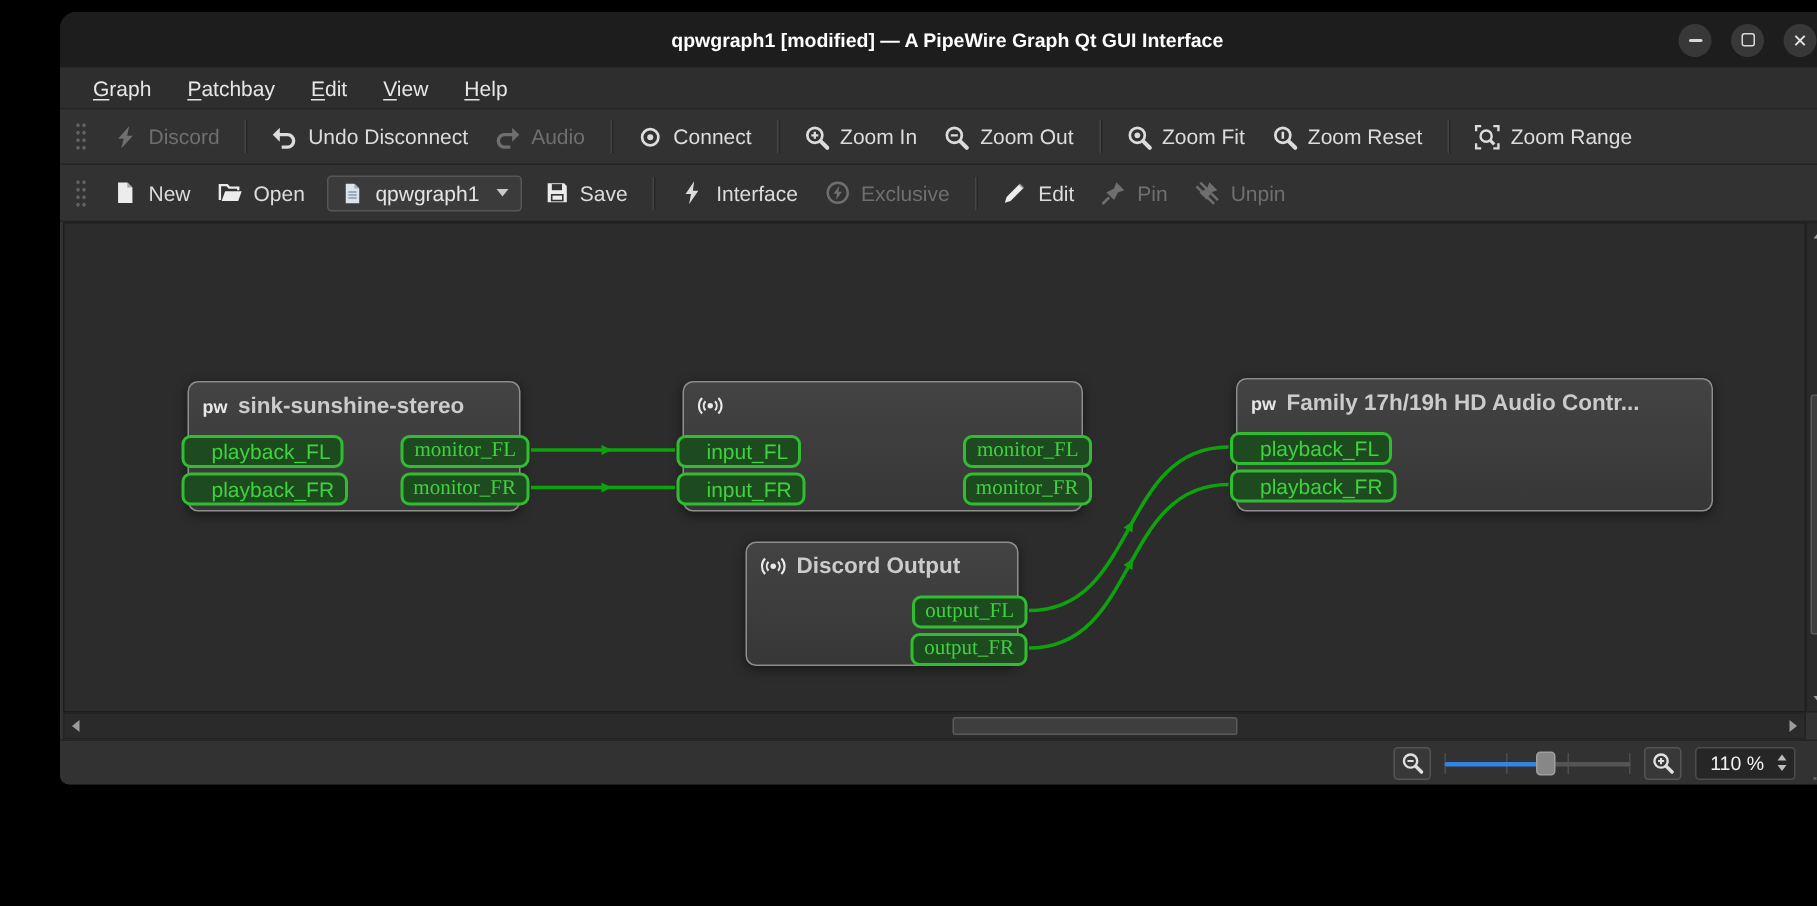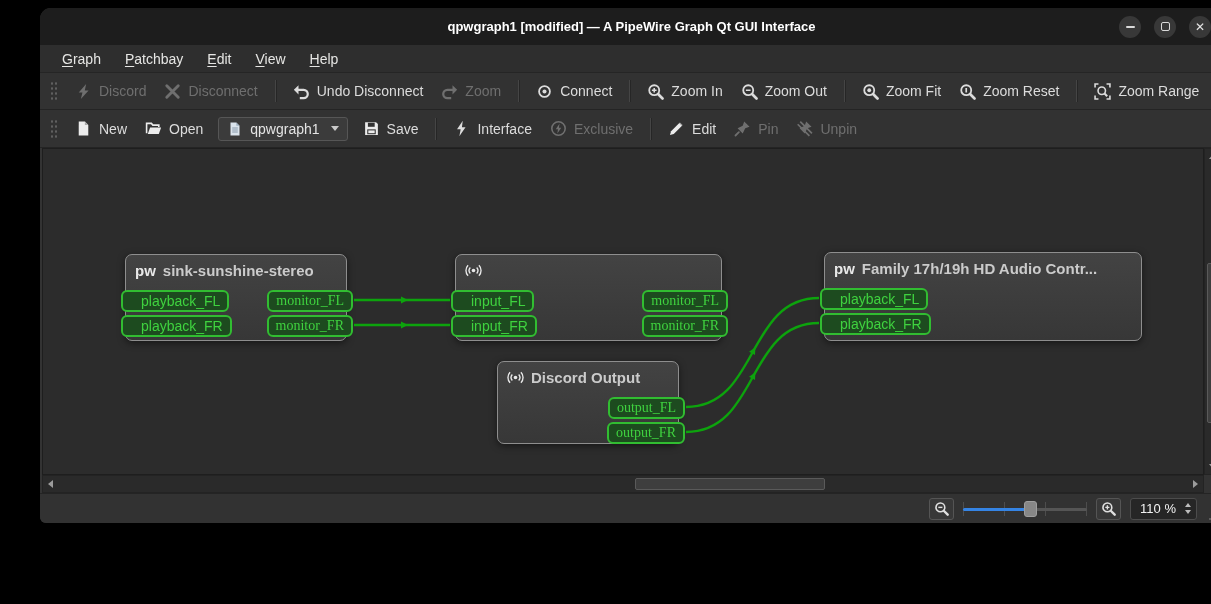--- a/index.html
+++ b/index.html
@@ -52,21 +52,21 @@
   .canvas { position:absolute; left:2px; top:0; right:19px; bottom:18px; background:#2c2c2c;
             border:1px solid #1e1e1e; overflow:hidden; }
   .wires { position:absolute; left:0; top:0; width:100%; height:100%; pointer-events:none; }
 
   .node { position:absolute; background:linear-gradient(#434343,#373737); border:1px solid #8e8e8e;
           border-radius:7px; box-shadow:0 2px 7px rgba(0,0,0,0.5); }
   .node-title { display:flex; align-items:center; gap:7px; padding:7px 9px; color:#cbcbcb;
                 font-size:15px; font-weight:bold; white-space:nowrap; overflow:hidden; }
   .node-icon { color:#e8e8e8; display:flex; align-items:center; }
   .node-icon svg { width:17px; height:17px; }
-  .pw-glyph { font-size:15px; font-weight:bold; color:#e8e8e8; letter-spacing:0; }
+  .pw-glyph { font-size:12px; font-weight:bold; color:#e8e8e8; letter-spacing:0; }
   .port { position:absolute; height:22px; border:2px solid var(--port-border);
           background:var(--port-fill); color:var(--port-text); border-radius:6px;
           font-size:14px; line-height:18px; padding:0 7px; white-space:nowrap; }
   .port.in  { left:-5px;padding-left:18px; }
   .port.out { right:-7px;font-family:Liberation Serif, serif; }
 
   
   .vscroll { position:absolute; right:2px; top:0; width:17px; bottom:18px; background:#2a2a2a;
              border:1px solid #232323; }
   .hscroll { position:absolute; left:2px; right:19px; bottom:0; height:18px; background:#2a2a2a;
@@ -133,46 +133,38 @@
   <div class="toolbar" id="toolbar0">
       <div class="grip"></div>
       <div class="titem disabled">
         <span class="ticon">
           <svg viewBox="0 0 16 16">
             <polygon points="10.5,1 3.5,9 7,9 5.5,15 12.8,7 9.2,7" fill="currentColor"></polygon>
           </svg>
         </span>
         <span>Discord</span>
       </div>
-      <div class="titem disabled">
-        <span class="ticon">
-          <svg viewBox="0 0 16 16">
-            <path d="M2.6 2.6 L13.4 13.4 M13.4 2.6 L2.6 13.4" stroke="currentColor" stroke-width="2.7" stroke-linecap="round"></path>
-          </svg>
-        </span>
-        <span>Disconnect</span>
-      </div>
       <div class="tsep"></div>
       <div class="titem">
         <span class="ticon">
           <svg viewBox="0 0 16 16">
             <path d="M4.6 6.4 H10 a3.9 3.9 0 0 1 0 7.8 H6.4" fill="none" stroke="currentColor" stroke-width="2.1"></path>
             <polygon points="5.2,2 5.2,10.8 0.8,6.4" fill="currentColor"></polygon>
           </svg>
         </span>
         <span>Undo Disconnect</span>
       </div>
       <div class="titem disabled">
         <span class="ticon">
           <svg viewBox="0 0 16 16">
             <path d="M11.4 6.4 H6 a3.9 3.9 0 0 0 0 7.8 H9.6" fill="none" stroke="currentColor" stroke-width="2.1"></path>
             <polygon points="10.8,2 10.8,10.8 15.2,6.4" fill="currentColor"></polygon>
           </svg>
         </span>
-        <span>Zoom</span>
+        <span>Audio</span>
       </div>
       <div class="tsep"></div>
       <div class="titem">
         <span class="ticon">
           <svg viewBox="0 0 16 16">
             <circle cx="8" cy="8" r="5.1" fill="none" stroke="currentColor" stroke-width="1.7"></circle>
             <circle cx="8" cy="8" r="1.9" fill="currentColor"></circle>
           </svg>
         </span>
         <span>Connect</span>

